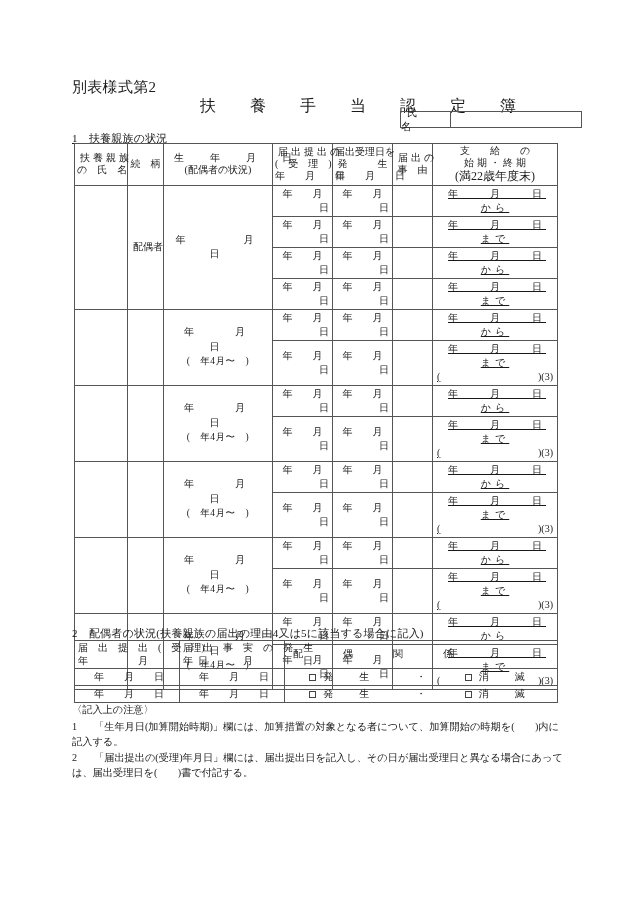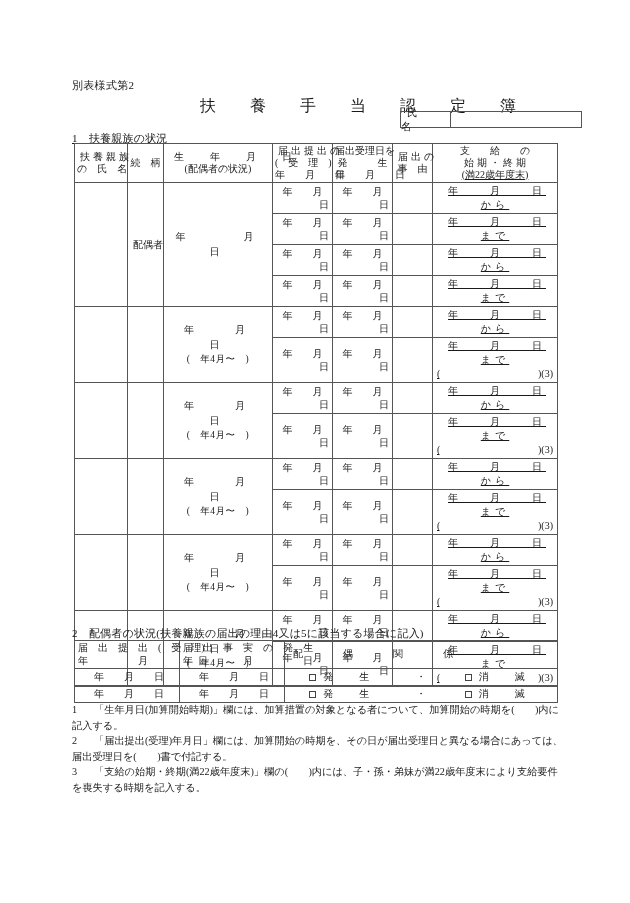--- a/index.html
+++ b/index.html
@@ -20,21 +20,21 @@
     left: 0; top: 0;
     width: 630px;
     height: 903px;
   }
 
   
   .form-code {
     position: absolute;
     left: 72px;
     top: 78px;
-    font-size: 11px;
+    font-size: 15px;
     letter-spacing: 0.3px;
   }
   .doc-title {
     position: absolute;
     left: 200px;
     top: 96px;
     font-size: 16px;
     letter-spacing: 9px;
     white-space: nowrap;
   }
@@ -100,21 +100,21 @@
   
   .hdr {
     text-align: center;
     line-height: 1.18;
     padding: 1px 2px 2px 2px !important;
     font-size: 9.5px;
   }
   .hdr .l { display: block; white-space: nowrap; }
   .sp3 { letter-spacing: 3px; text-indent: 3px; }
   .sp8 { letter-spacing: 8px; text-indent: 8px; }
-  .small { font-size: 10px; letter-spacing: 0; text-indent: 0; text-decoration: underline; }
+  .small { font-size: 12px; letter-spacing: 0; text-indent: 0; }
 
   
   .c-blank { }
   .c-rel {
     text-align: right;
     font-size: 10px;
   }
   .c-birth {
     text-align: center;
     font-size: 10px;
@@ -578,18 +578,18 @@
             <span><span class="cbx"></span><span class="kw">発　生</span></span>
             <span class="dot">・</span>
             <span><span class="cbx"></span><span class="kw">消　滅</span></span>
           </span>
         </td>
       </tr>
     </tbody>
   </table>
 
   <div class="notes">
+    <span class="nhead">〈記入上の注意〉</span>
     <span class="nitem"><span class="nnum">1</span><span class="nbody">「生年月日(加算開始時期)」欄には、加算措置の対象となる者について、加算開始の時期を(　　)内に記入する。</span></span>
-    <span class="nitem"><span class="nnum">2</span><span class="nbody">「届出提出(受理)年月日」欄には、加算開始の時期を、その日が届出受理日と異なる場合にあっては、届出受理日を(　　)書で付記する。</span></span>
-    <span class="nitem"><span class="nnum">3</span><span class="nbody">「支給の始期・終期(満22歳年度末)」欄の(　　)内には、子・孫・弟妹が満22歳年度末により支給要件を喪失する時期を記入する。</span></span>
+    <span class="nitem"><span class="nnum">2</span><span class="nbody">「届出提出の(受理)年月日」欄には、届出提出日を記入し、その日が届出受理日と異なる場合にあっては、届出受理日を(　　)書で付記する。</span></span>
   </div>
 
 </div>
 
 </body></html>

